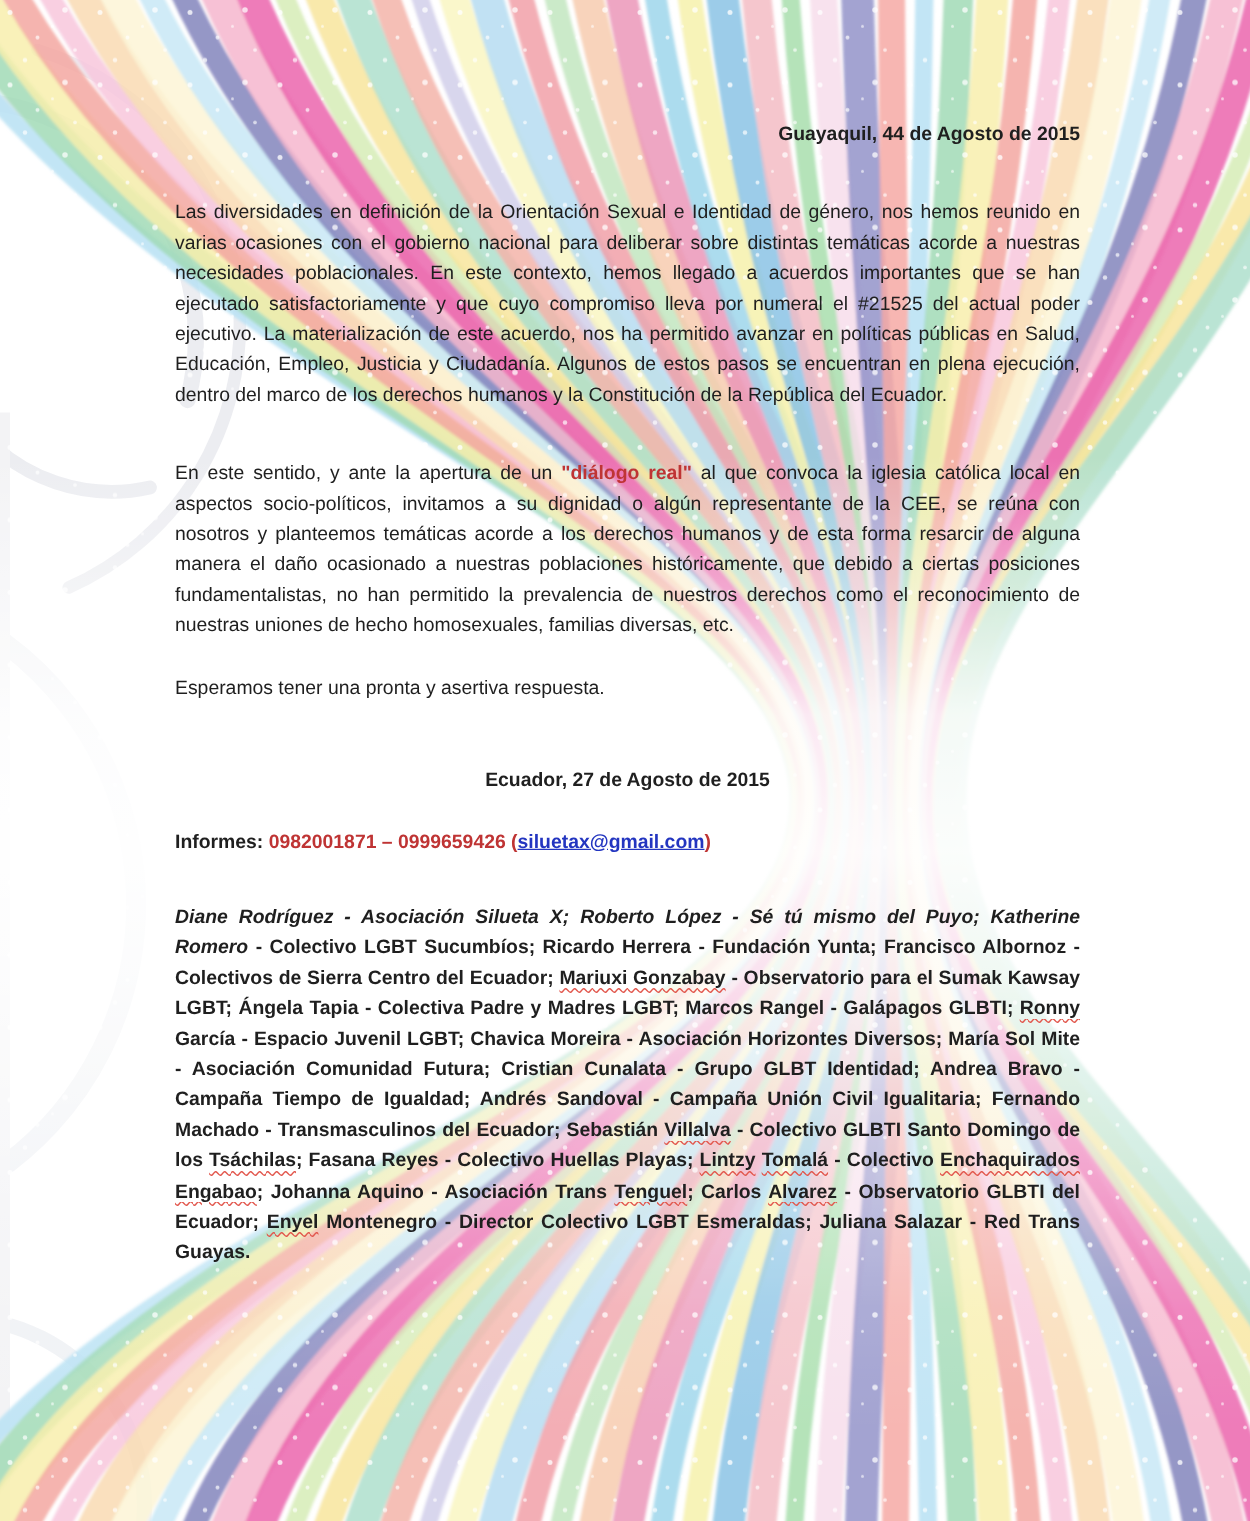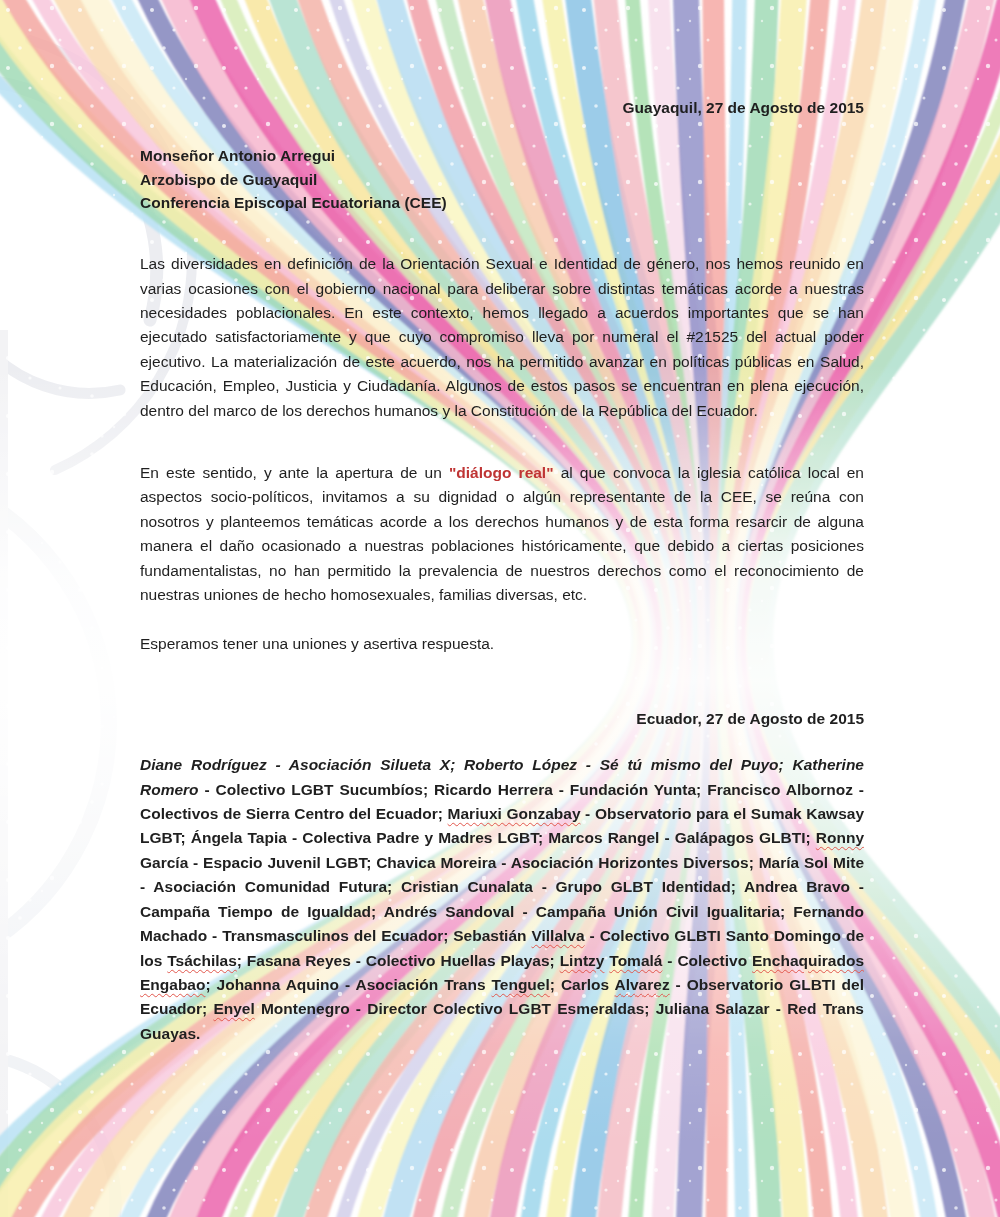--- a/index.html
+++ b/index.html
@@ -13,26 +13,26 @@
     font-size:15.5px;line-height:1.575;
     text-align:justify;
   }
   .date-line{font-weight:bold;text-align:right;margin:0 0 0 0;}
   .recipient{margin-top:24px;font-weight:bold;line-height:1.5;}
   .city-line{margin-top:24px;font-weight:bold;}
   .intro{margin:0;}
   .para{margin:38px 0 0 0;}
   .highlight{color:var(--red,#bf3434);font-weight:bold;}
   .closing{margin-top:25px;text-align:left;}
-  .place-date{margin-top:50px;font-weight:bold;text-align:right;}
+  .place-date{margin-top:50px;font-weight:bold;text-align:center;}
   .informes{margin-top:24px;font-weight:bold;text-align:left;}
   .informes .phones{color:var(--red,#bf3434);}
   .informes .paren{color:var(--red,#bf3434);}
   .informes a{color:var(--blue,#2335c0);text-decoration:underline;cursor:pointer;}
-  .signatories{margin-top:22px;font-weight:bold;}
+  .signatories{margin-top:36px;font-weight:bold;}
   .signatories .it{font-style:italic;}
   .wavy{
     text-decoration-line:underline;
     text-decoration-style:wavy;
     text-decoration-color:var(--wavy,#e2574d);
     text-decoration-thickness:1px;
     text-underline-offset:3px;
   }
 </style>
 </head>
@@ -121,35 +121,31 @@
         <path d="M 1100 -40 C 1015 300, 760 430, 760 640 C 760 860, 1049 975, 1100 1265" stroke="#9fd9c3" stroke-width="26.0" fill="none" stroke-opacity="0.85"></path>
       </g>
 
     <rect x="0" y="0" width="1000" height="1217" fill="url(#midFade)"></rect>
     <rect x="0" y="0" width="1000" height="1217" fill="#ffffff" opacity="0.16"></rect>
     <rect x="0" y="0" width="1000" height="1217" fill="url(#sparkles)" opacity="0.85"></rect>
   </svg>
 
   <div class="content">
 
-    <div class="date-line">Guayaquil, 27 de Agosto de 2015</div>
+    <div class="date-line">Guayaquil, 44 de Agosto de 2015</div>
 
-    <div class="recipient">
-      <div>Monseñor Antonio Arregui</div>
-      <div>Arzobispo de Guayaquil</div>
-      <div>Conferencia Episcopal Ecuatoriana (CEE)</div>
-    </div>
 
 
 
     <p class="para">Las diversidades en definición de la Orientación Sexual e Identidad de género, nos hemos reunido en varias ocasiones con el gobierno nacional para deliberar sobre distintas temáticas acorde a nuestras necesidades poblacionales. En este contexto, hemos llegado a acuerdos importantes que se han ejecutado satisfactoriamente y que cuyo compromiso lleva por numeral el #21525 del actual poder ejecutivo. La materialización de este acuerdo, nos ha permitido avanzar en políticas públicas en Salud, Educación, Empleo, Justicia y Ciudadanía. Algunos de estos pasos se encuentran en plena ejecución, dentro del marco de los derechos humanos y la Constitución de la República del Ecuador.</p>
 
     <p class="para"><span>En este sentido, y ante la apertura de un </span><span class="highlight">"diálogo real"</span><span> al que convoca la iglesia católica local en aspectos socio-políticos, invitamos a su dignidad o algún representante de la CEE, se reúna con nosotros y planteemos temáticas acorde a los derechos humanos y de esta forma resarcir de alguna manera el daño ocasionado a nuestras poblaciones históricamente, que debido a ciertas posiciones fundamentalistas, no han permitido la prevalencia de nuestros derechos como el reconocimiento de nuestras uniones de hecho homosexuales, familias diversas, etc.</span></p>
 
-    <p class="closing">Esperamos tener una uniones y asertiva respuesta.</p>
+    <p class="closing">Esperamos tener una pronta y asertiva respuesta.</p>
 
     <div class="place-date">Ecuador, 27 de Agosto de 2015</div>
 
+    <div class="informes"><span>Informes: </span><span class="phones">0982001871 – 0999659426 </span><span class="paren">(</span><a>siluetax@gmail.com</a><span class="paren">)</span></div>
 
     <p class="signatories"><span class="it">Diane Rodríguez - Asociación Silueta X; Roberto López - Sé tú mismo del Puyo; Katherine Romero</span><span> - Colectivo LGBT Sucumbíos; Ricardo Herrera - Fundación Yunta; Francisco Albornoz - Colectivos de Sierra Centro del Ecuador; </span><span class="wavy">Mariuxi Gonzabay</span><span> - Observatorio para el Sumak Kawsay LGBT; Ángela Tapia - Colectiva Padre y Madres LGBT; Marcos Rangel - Galápagos GLBTI; </span><span class="wavy">Ronny</span><span> García - Espacio Juvenil LGBT;  Chavica Moreira - Asociación Horizontes Diversos; María Sol Mite - Asociación Comunidad Futura; Cristian Cunalata - Grupo GLBT Identidad; Andrea Bravo - Campaña Tiempo de Igualdad; Andrés Sandoval - Campaña Unión Civil Igualitaria; Fernando Machado - Transmasculinos del Ecuador;  Sebastián </span><span class="wavy">Villalva</span><span> - Colectivo GLBTI Santo Domingo de los </span><span class="wavy">Tsáchilas</span><span>; Fasana Reyes - Colectivo Huellas Playas; </span><span class="wavy">Lintzy</span><span> </span><span class="wavy">Tomalá</span><span> - Colectivo </span><span class="wavy">Enchaquirados</span><span> </span><span class="wavy">Engabao</span><span>;  Johanna Aquino - Asociación Trans </span><span class="wavy">Tenguel</span><span>;  Carlos </span><span class="wavy">Alvarez</span><span> - Observatorio GLBTI del Ecuador; </span><span class="wavy">Enyel</span><span> Montenegro - Director Colectivo LGBT Esmeraldas; Juliana Salazar - Red Trans Guayas.</span></p>
 
   </div>
 </div>
 
 </body></html>

